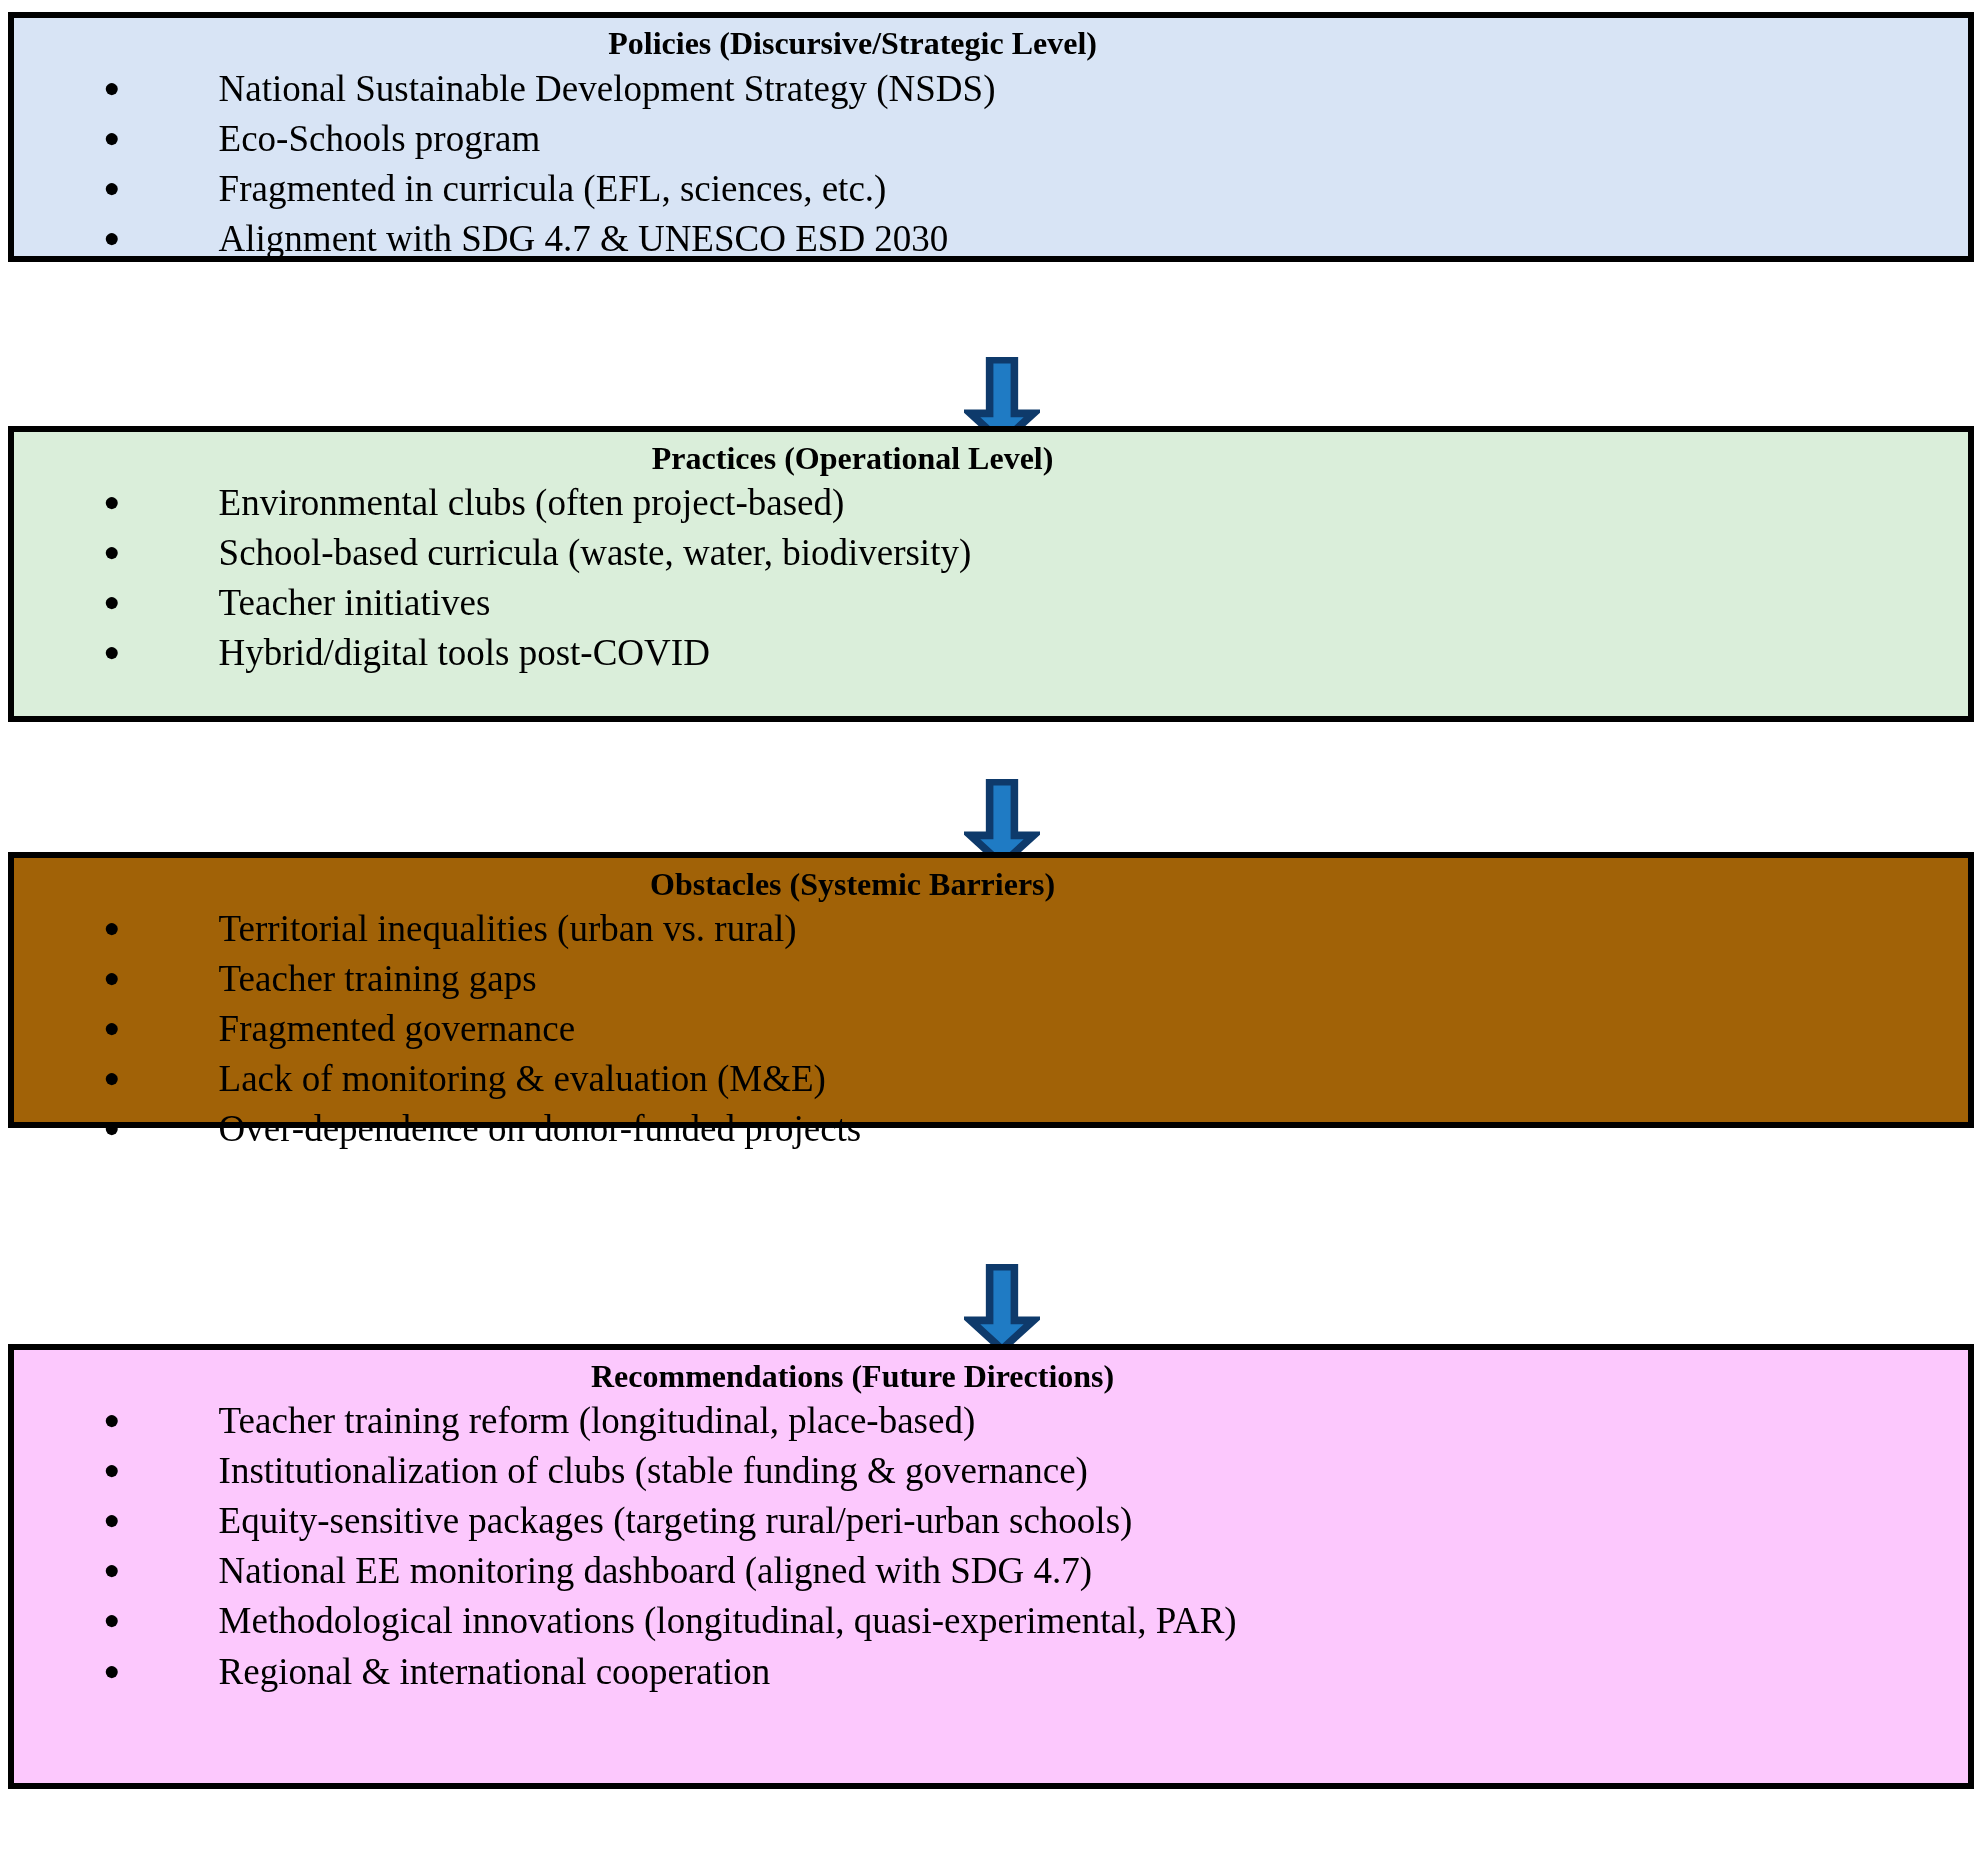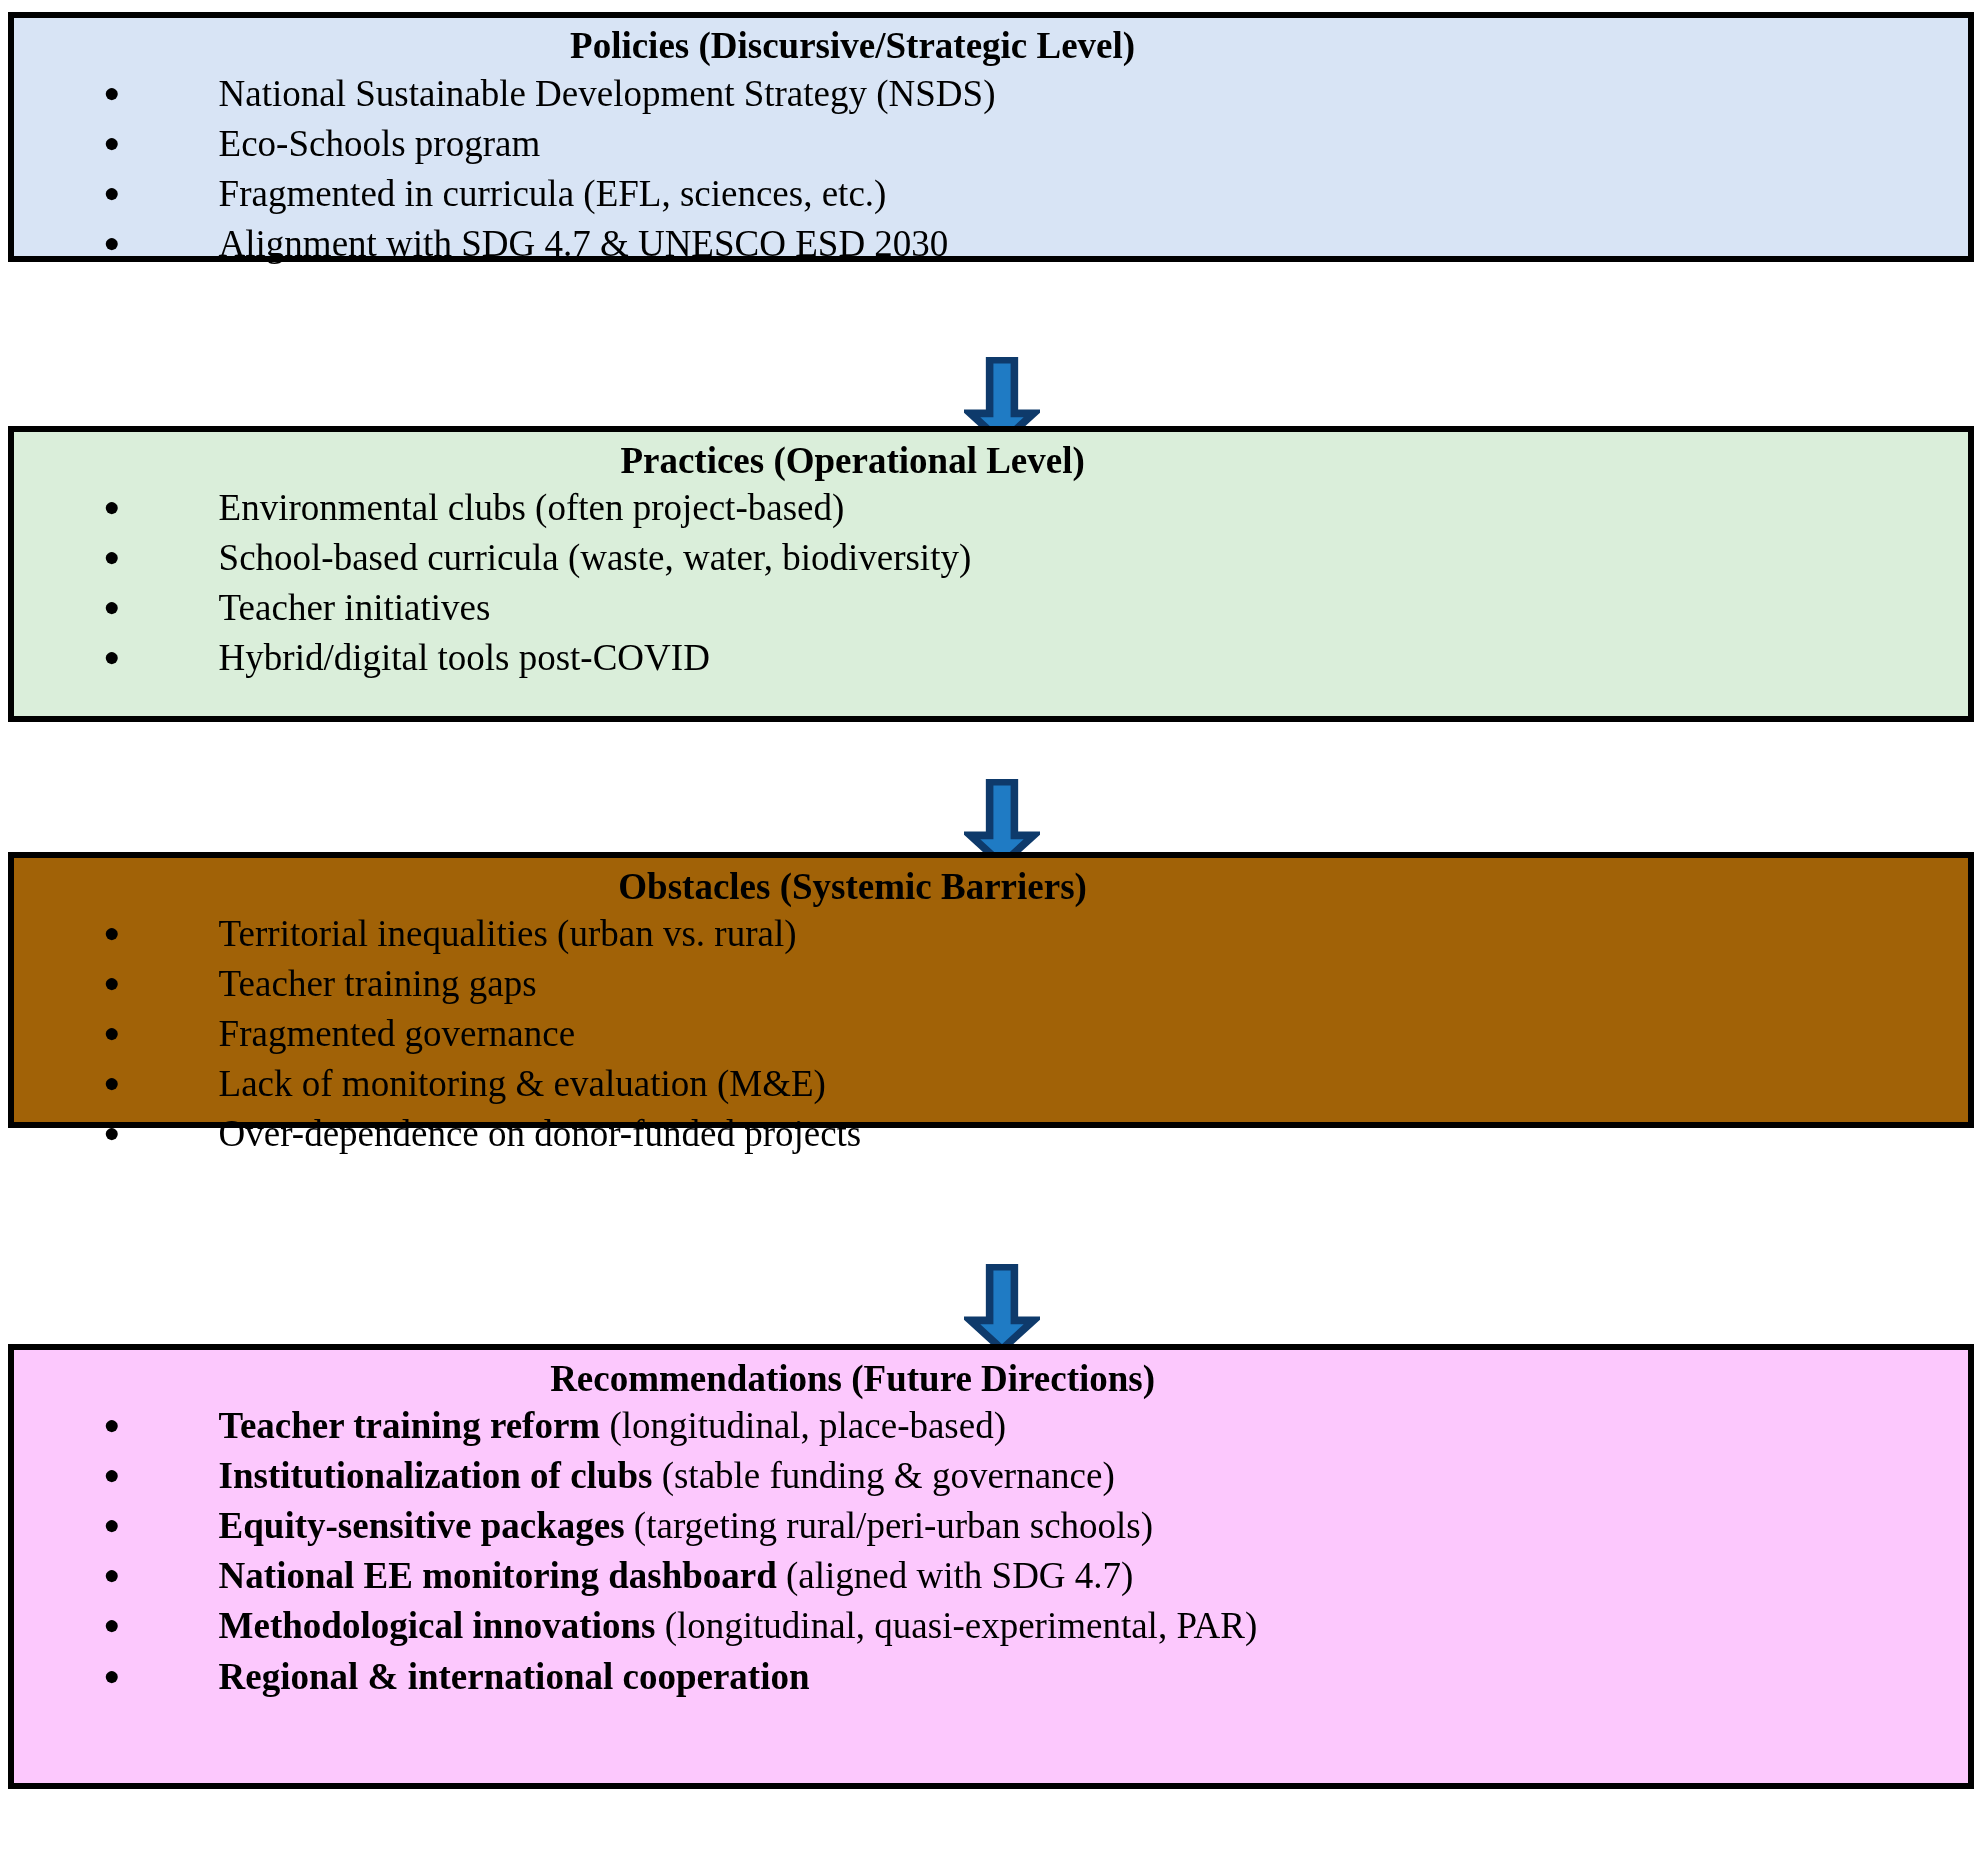--- a/index.html
+++ b/index.html
@@ -27,21 +27,21 @@
     left: 7.6px;
     width: 1966px;
     box-sizing: border-box;
     border: 6.2px solid #000000;
     padding: 0;
   }
 
   .stage-title {
     text-align: center;
     font-weight: bold;
-    font-size: 37px;
+    font-size: 32px;
     line-height: 1.0;
     letter-spacing: 0px;
     padding-top: 9.7px;
     padding-bottom: 4.1px;
     padding-right: 276px;
     white-space: nowrap;
   }
 
   .bullets {
     list-style: none;
@@ -61,21 +61,21 @@
 
   .bullets li .bullet-glyph {
     position: absolute;
     left: 90px;
     top: 6.2px;
     font-size: 28px;
     line-height: 1.32;
   }
 
   .bullets li b {
-    font-weight: bold;
+    font-weight: normal;
   }
 
   
   .stage-policies    { background: #D8E4F5; top: 11.7px;   height: 250px; }
   .stage-practices   { background: #DAEEDA; top: 426px;  height: 296px; }
   .stage-obstacles   { background: #a16207; top: 852px; height: 276px; }
   .stage-recommend   { background: #FCC8FD; top: 1344px; height: 445px; }
 
   
   .connector {

